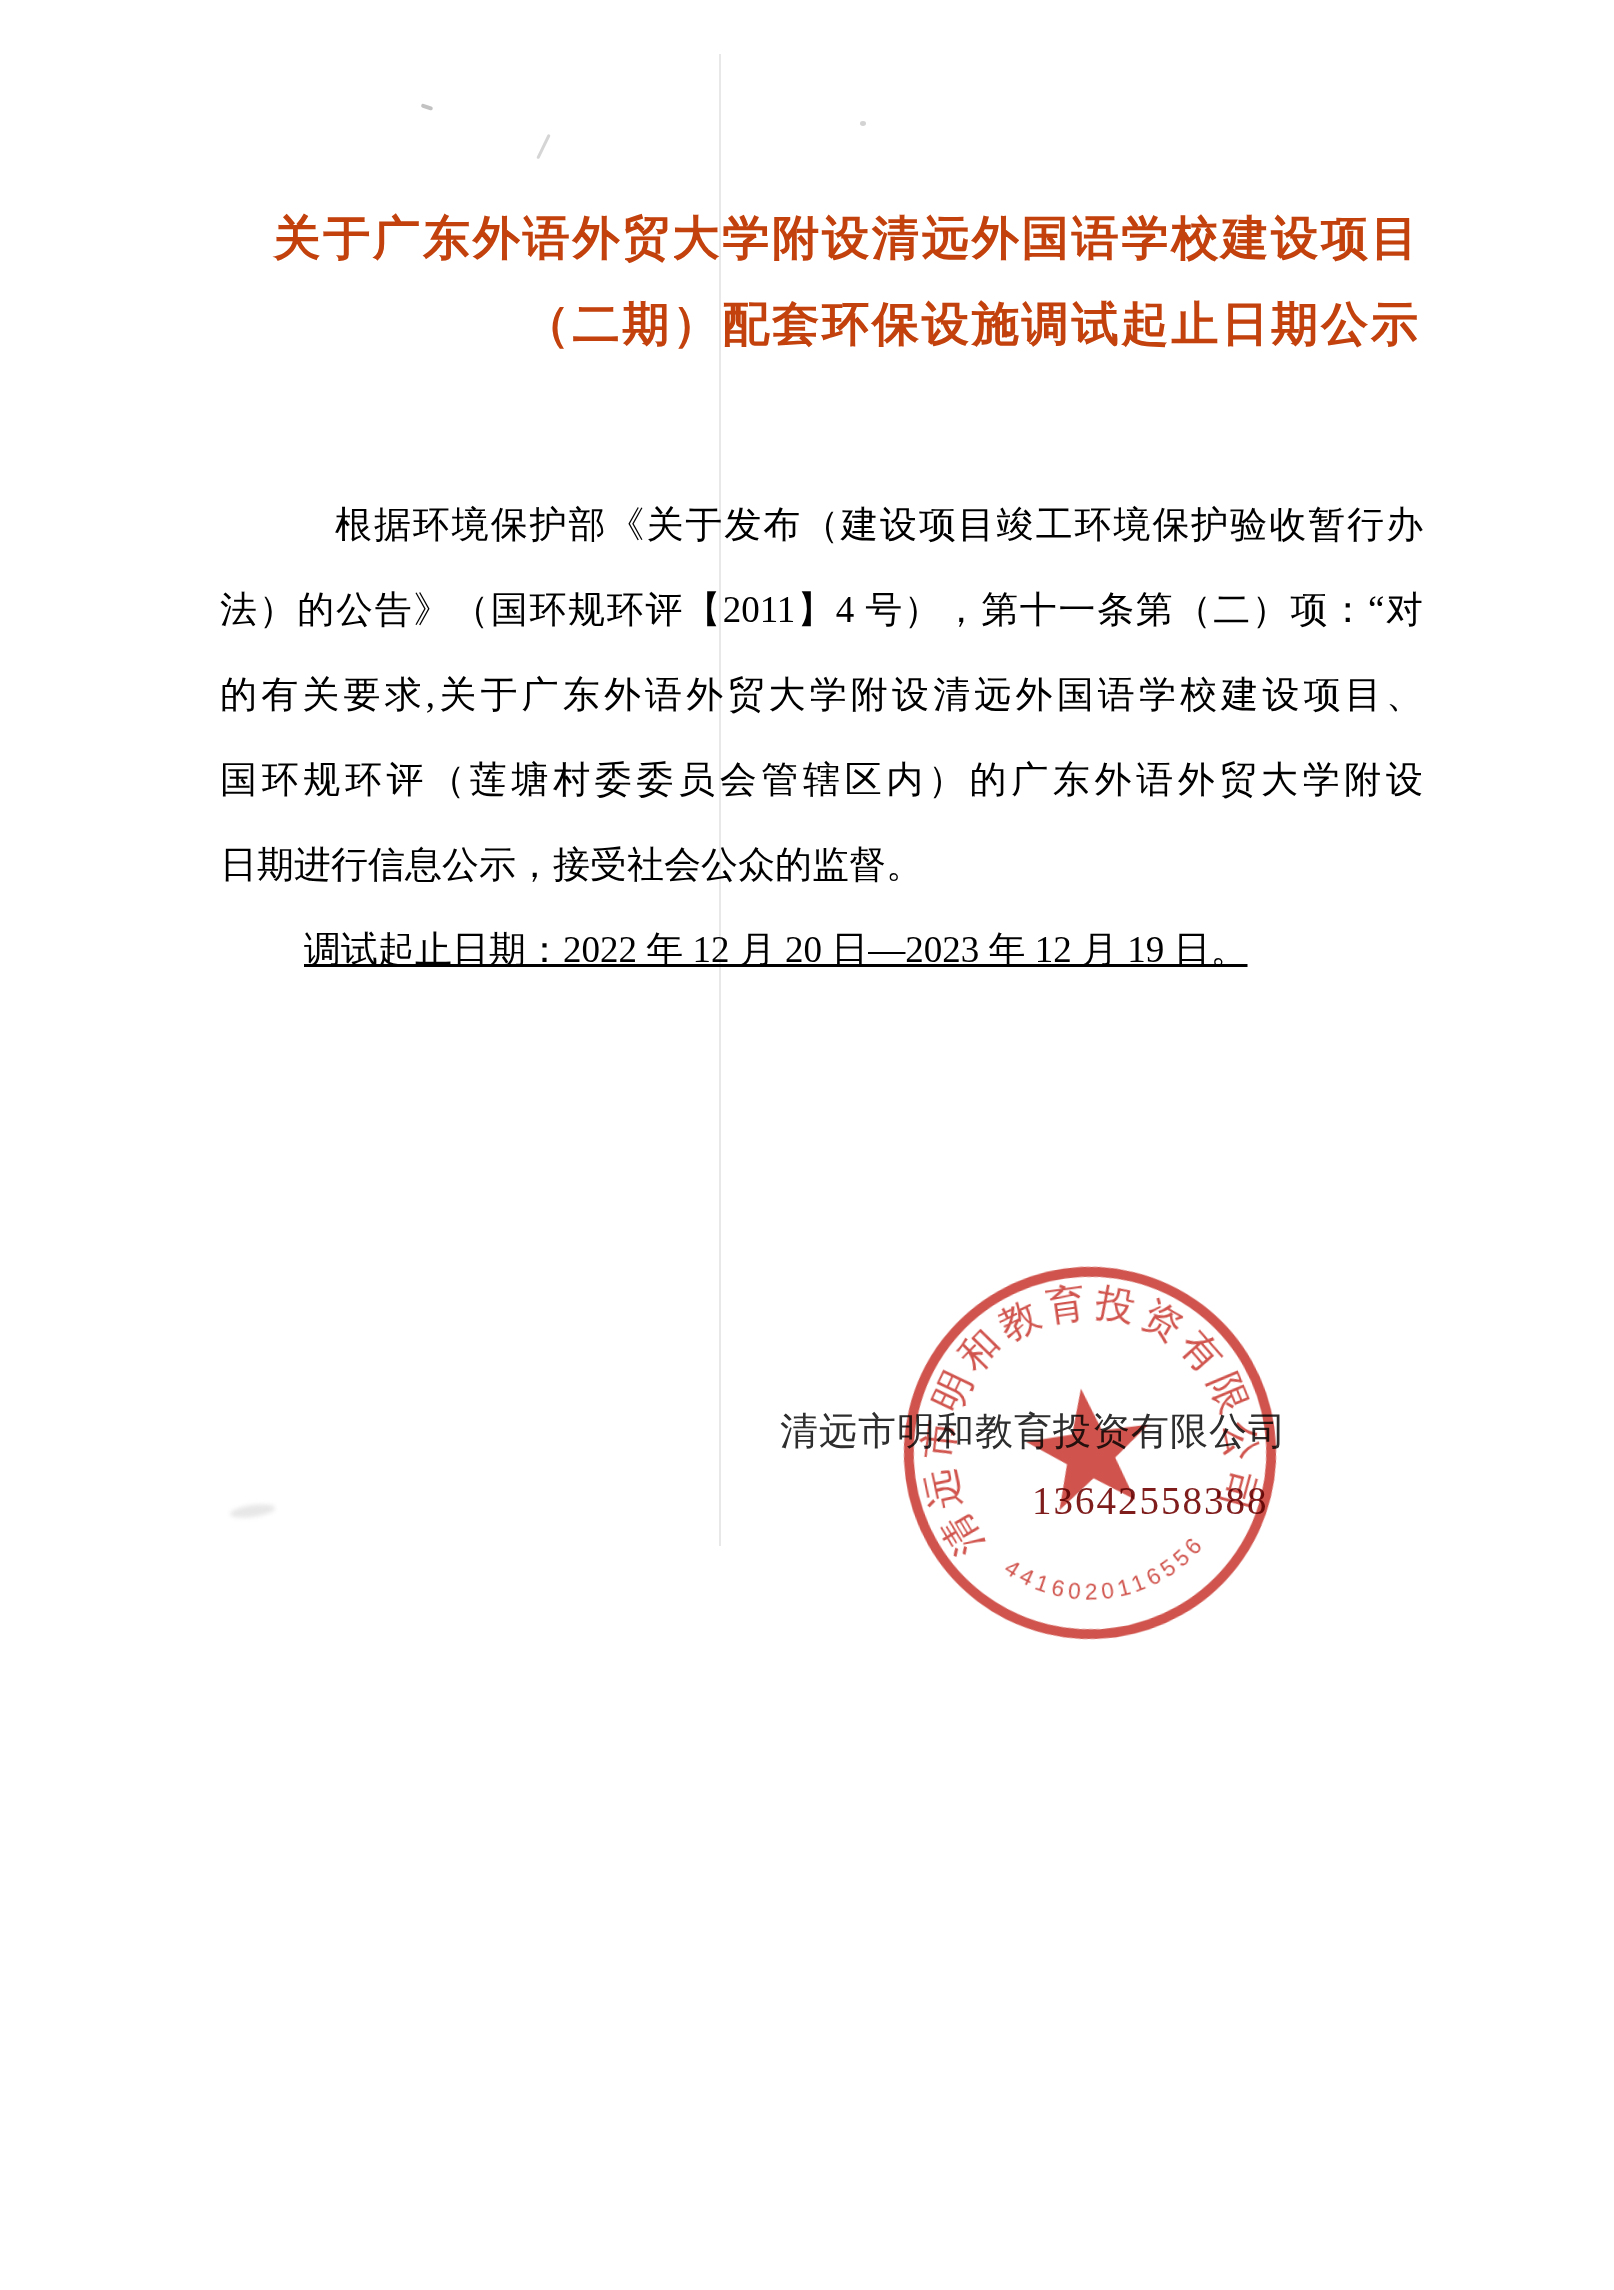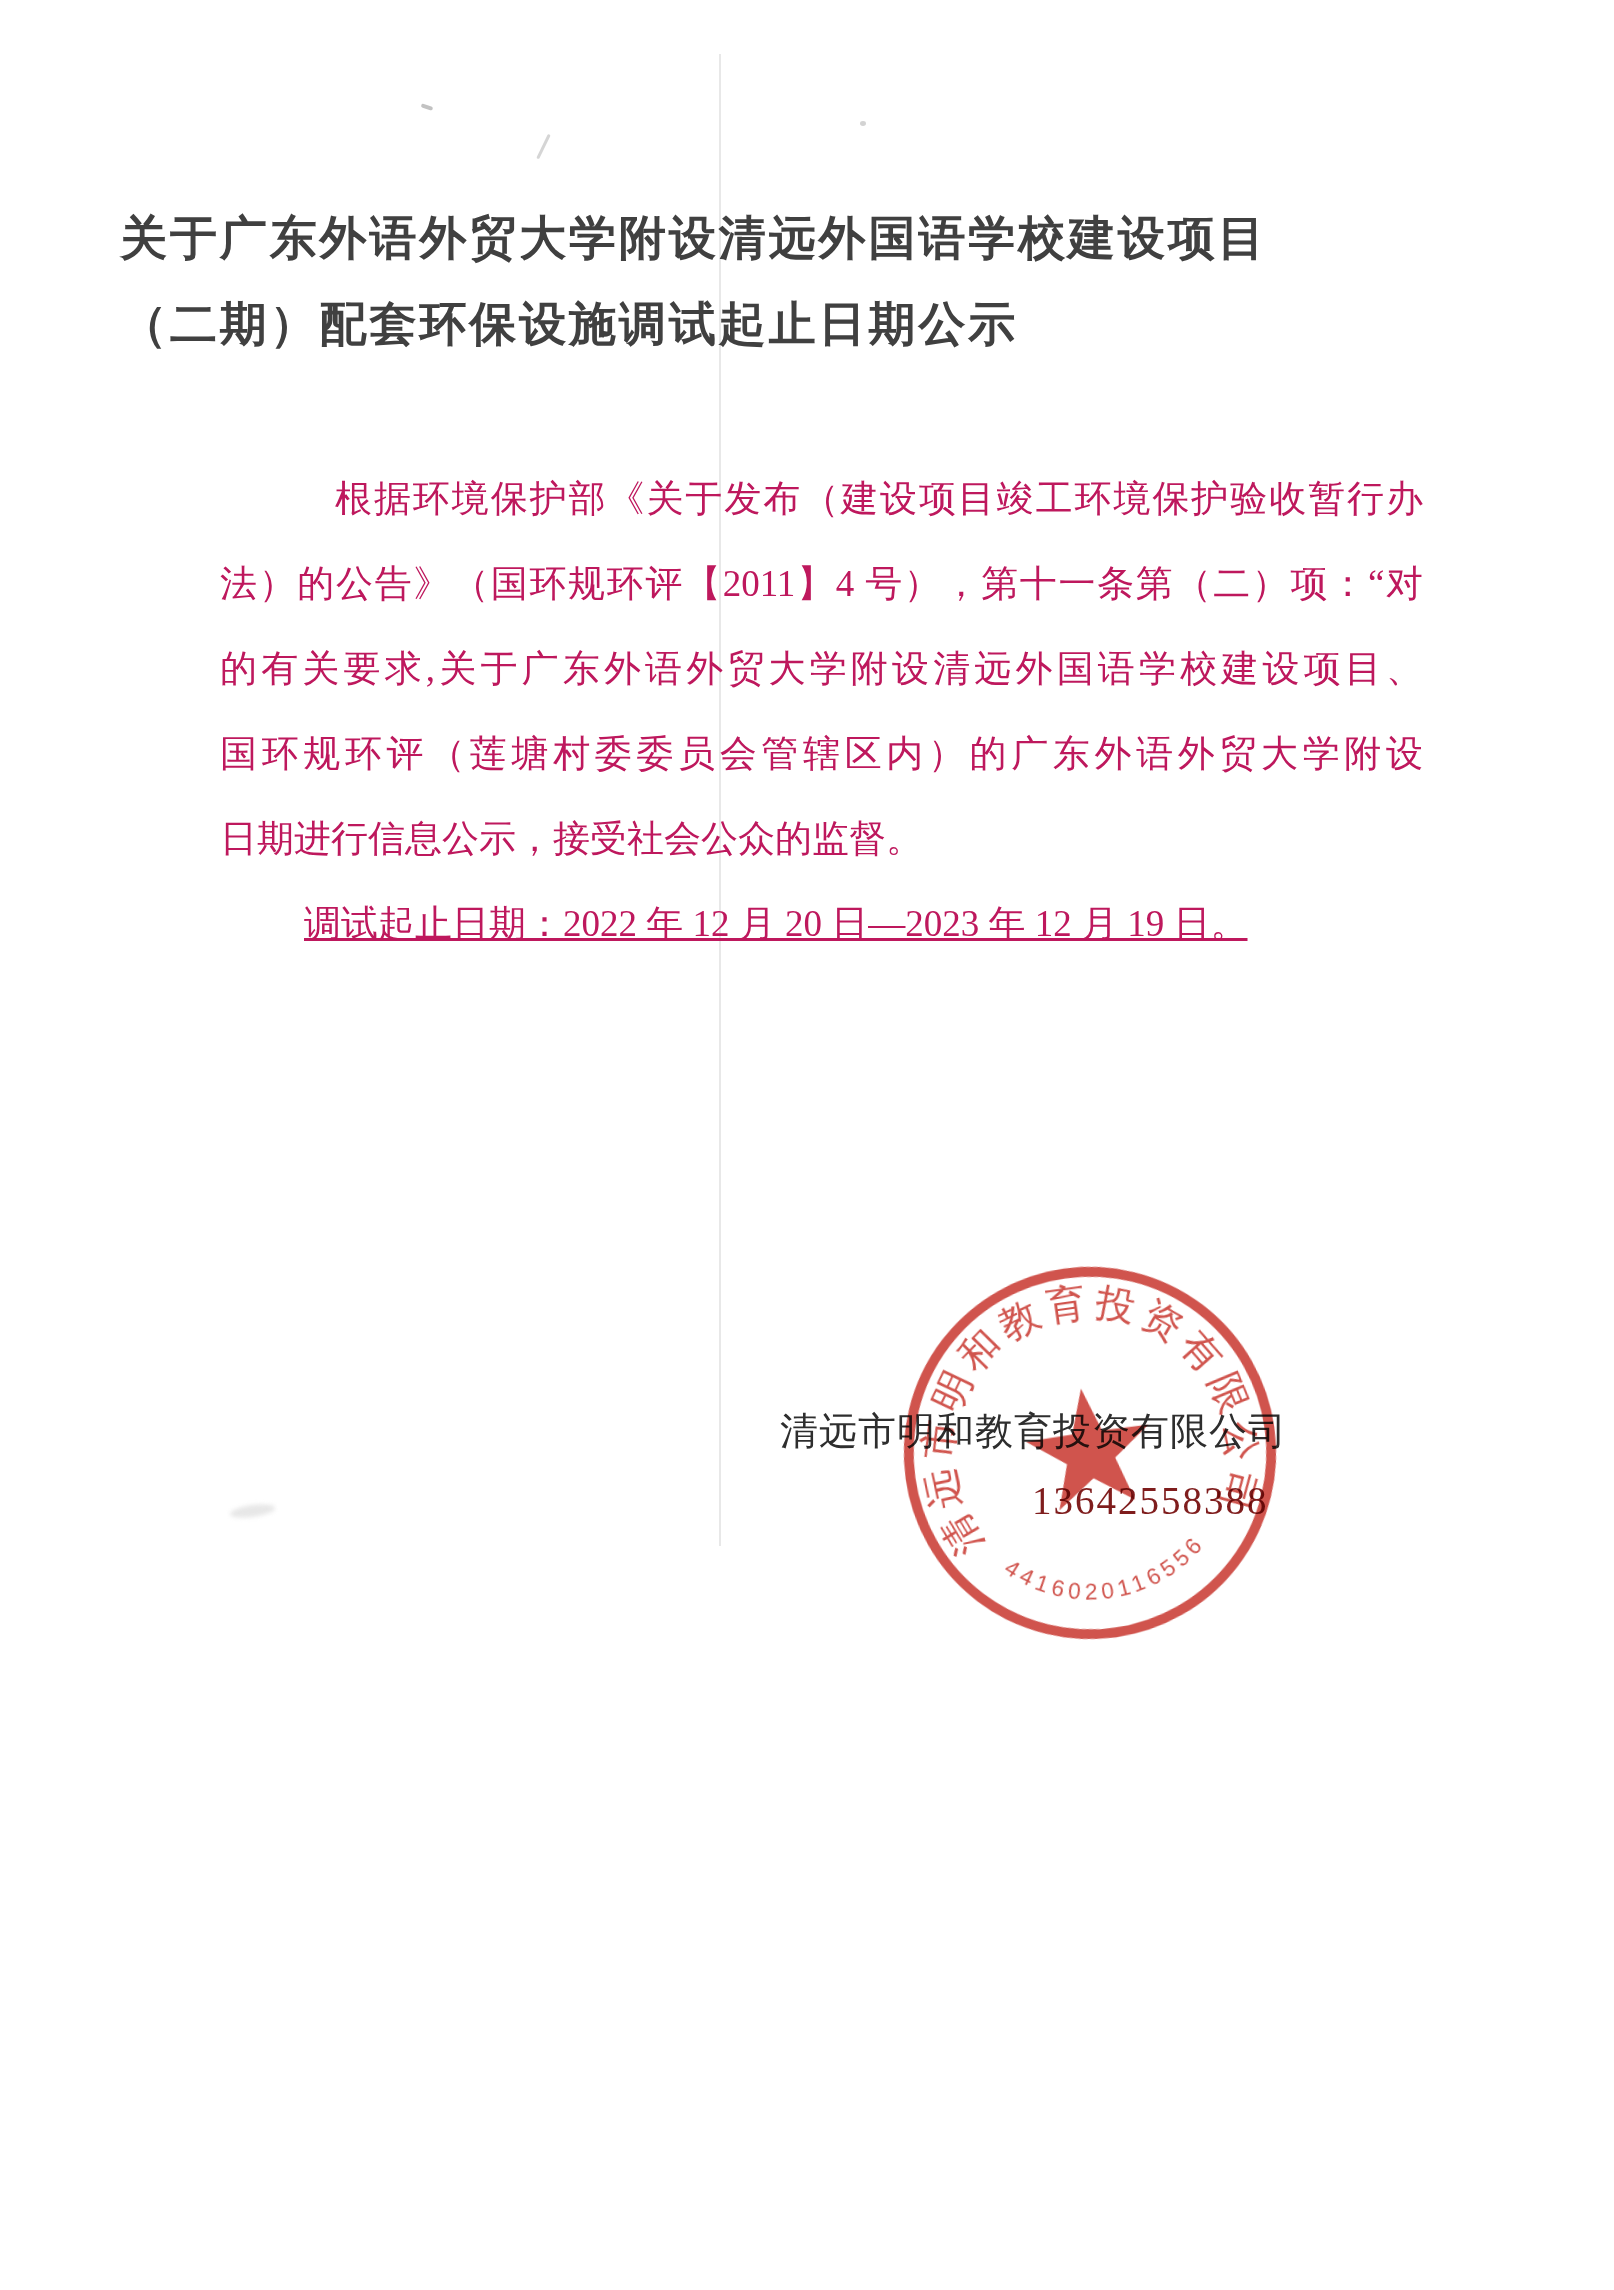--- a/index.html
+++ b/index.html
@@ -6,29 +6,29 @@
   .page{
     position:relative;
     width:1614px;height:2291px;
     background:#ffffff;
     overflow:hidden;
     font-family:"Liberation Serif","DejaVu Serif",serif;
   }
   
   .title{
     position:absolute;left:120px;top:195px;width:1301px;
-    text-align:left;font-size:47px;font-weight:bold;
-    color:#404040;line-height:86px;letter-spacing:2.9px;
+    text-align:right;font-size:47px;font-weight:bold;
+    color:#c2410c;line-height:86px;letter-spacing:2.9px;
     white-space:nowrap;
     font-family:Liberation Serif, serif;
   }
   
   .body-text{
-    position:absolute;left:220px;top:456px;width:1203px;
-    font-size:37px;color:#be185d;line-height:85px;
+    position:absolute;left:220px;top:482px;width:1203px;
+    font-size:37px;color:#000000;line-height:85px;
   }
   .bl{box-sizing:border-box;width:1203px;min-height:85px;}
   .j{text-align:justify;text-align-last:justify;}
   .ind1{padding-left:115px;}
   .ind2{padding-left:84px;text-decoration:underline;}
   
   .company{
     position:absolute;left:780px;top:1406px;
     font-size:38px;color:#2e2e2e;letter-spacing:1px;white-space:nowrap;
   }

